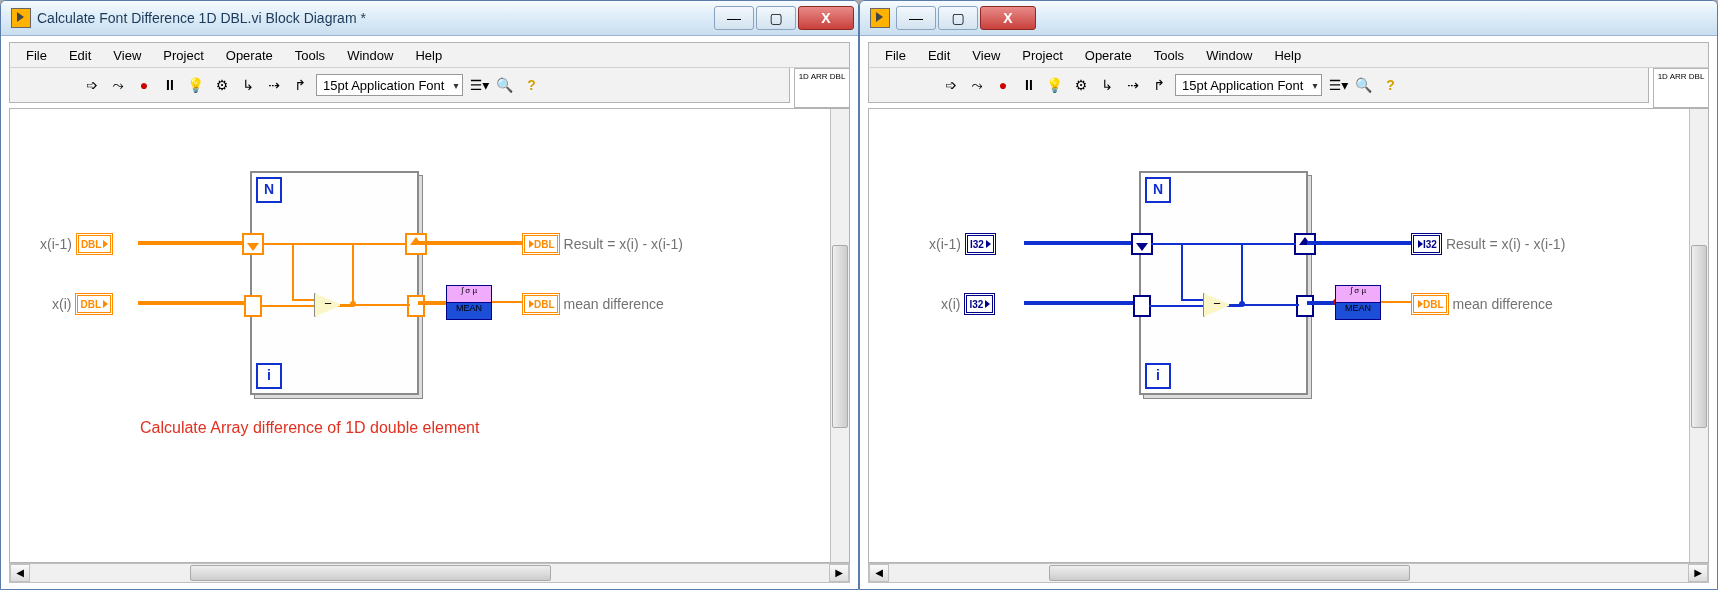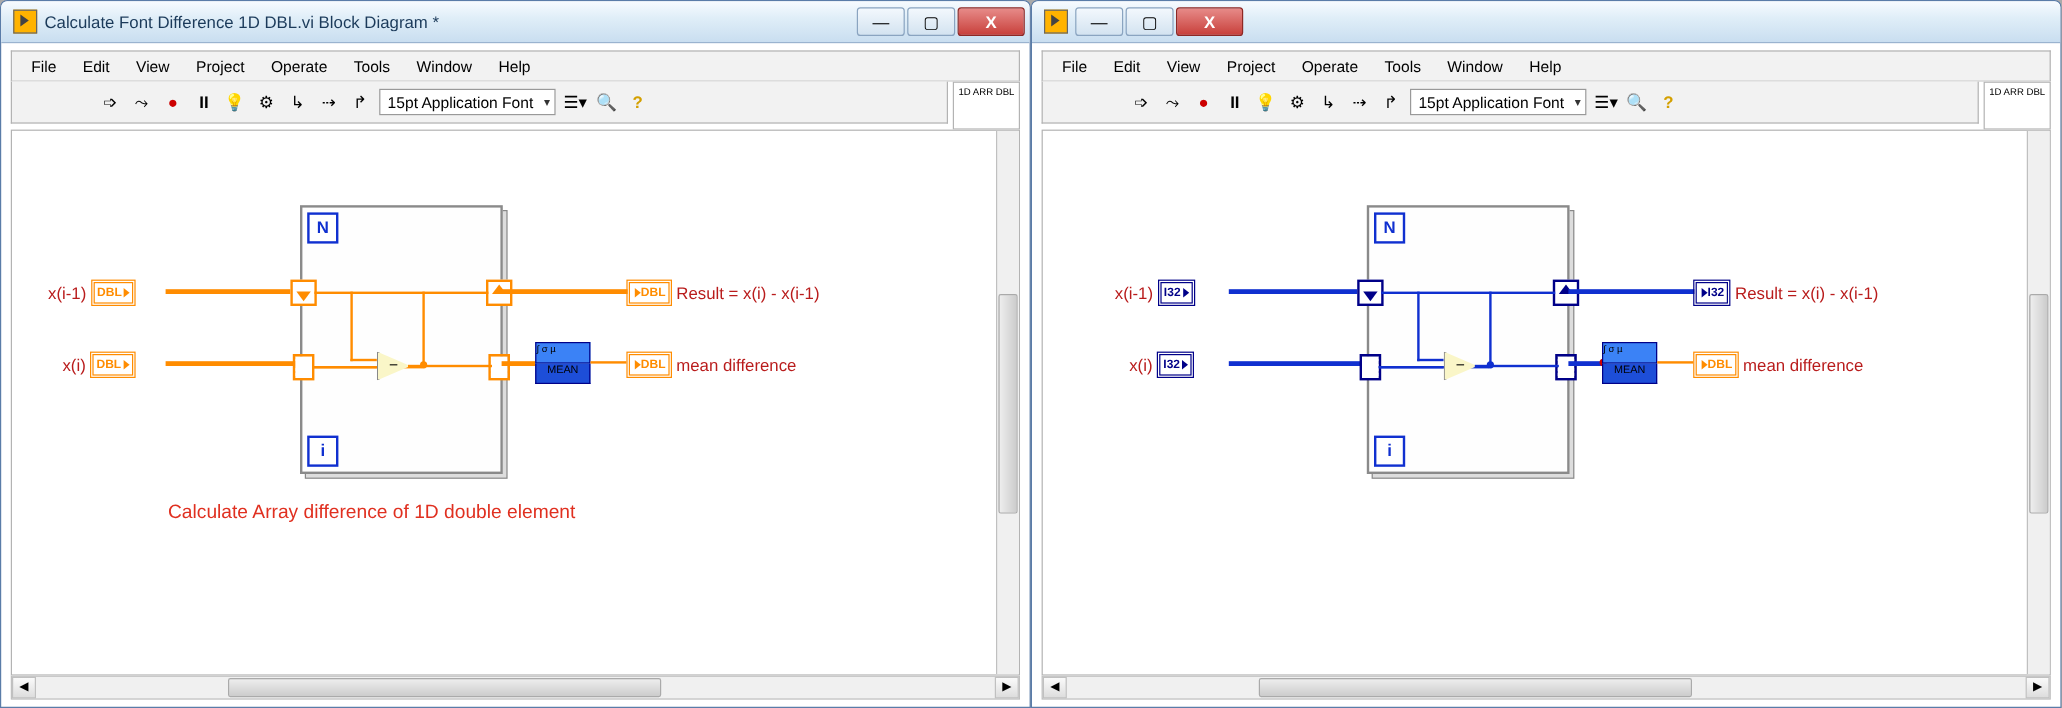--- a/index.html
+++ b/index.html
@@ -248,21 +248,21 @@
   }
 
   .term {
     position: absolute;
     display: flex;
     align-items: center;
     gap: 4px;
   }
   .term-label {
     font-size: 14px;
-    color: #b91c1c;
+    color: #737373;
     white-space: nowrap;
   }
   .term-box {
     height: 16px;
     padding: 0 2px;
     border: 3px double;
     font-size: 10px;
     font-weight: bold;
     display: flex;
     align-items: center;
@@ -289,22 +289,23 @@
     font-size: 13px;
   }
   .mean-block {
     position: absolute;
     width: 46px;
     height: 34px;
   }
   .mean-top {
     height: 16px;
     border: 1px solid #000088;
-    background: #3b82f6;
+    background: #f0abfc;
     font-size: 8px;
+    text-align: center;
   }
   .mean-bot {
     height: 16px;
     border: 1px solid #000088;
     border-top: none;
     background: #1d4ed8;
     font-size: 9px;
     text-align: center;
   }
 

